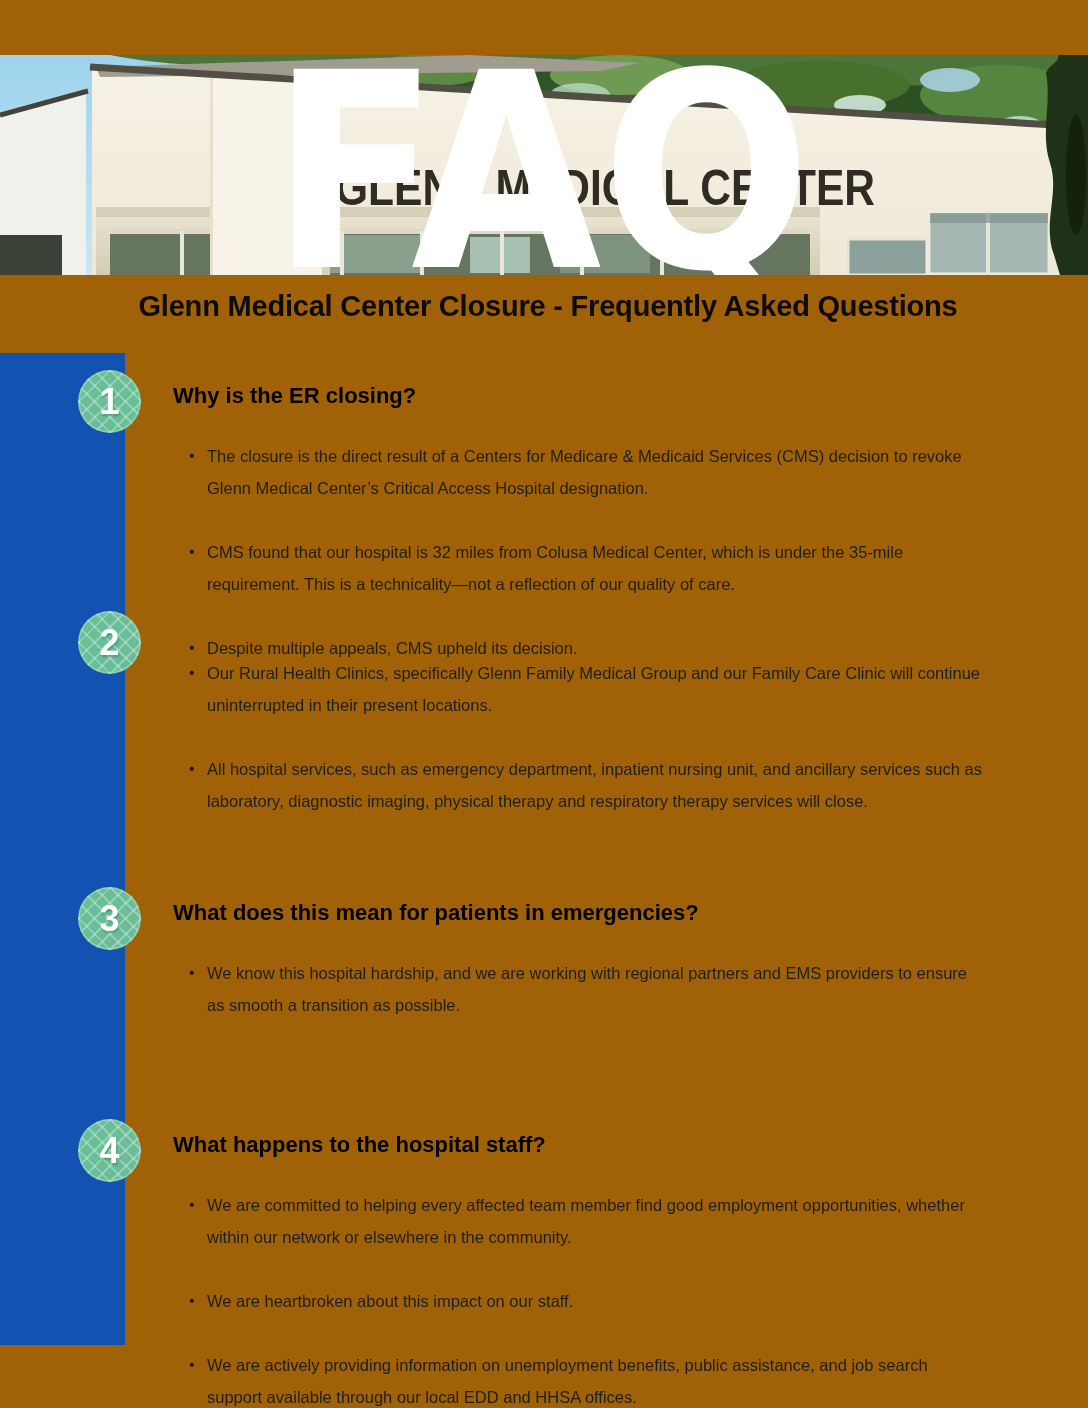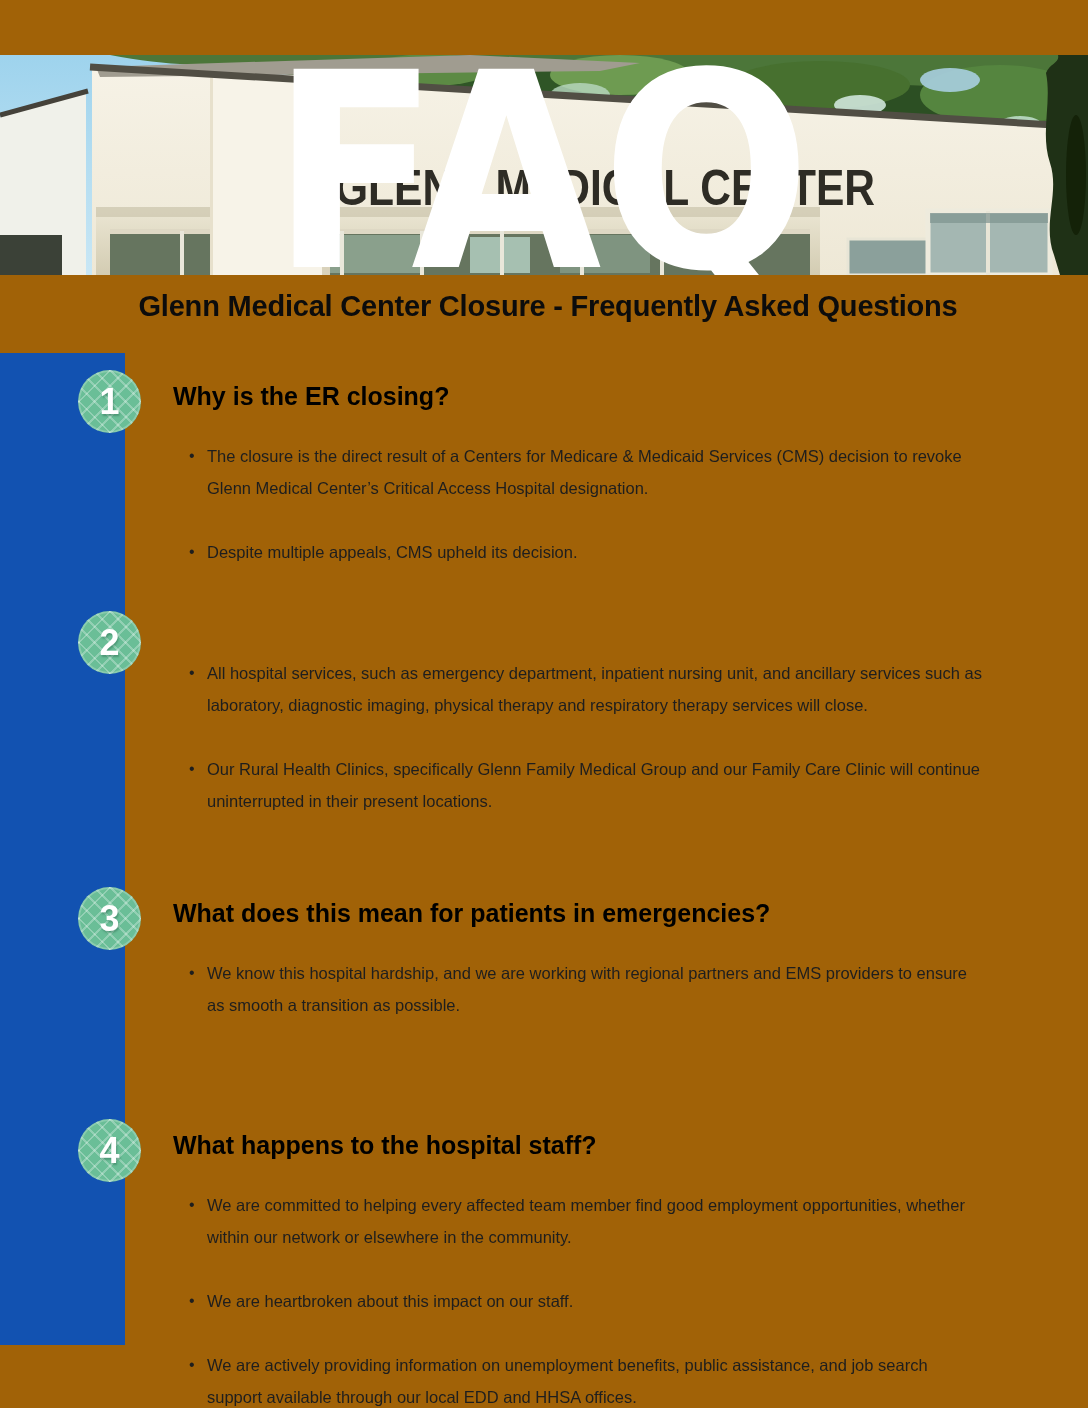--- a/index.html
+++ b/index.html
@@ -13,21 +13,21 @@
   
   .title {
     position:absolute; top:286px; left:0; width:100%; margin:4px;
     text-align:center; font-size:29px; font-weight:700; color:#0c0c0c;
     letter-spacing:-0.2px;
   }
   
   .bar { position:absolute; left:0; top:353px; width:125px; height:992px; background:#1252b1; }
   
   .qa { position:absolute; left:173px; width:845px; }
-  .qa h2 { margin:0; font-size:25px; line-height:24px; font-weight:700; color:#000000; }
+  .qa h2 { margin:0; font-size:22px; line-height:24px; font-weight:700; color:#000000; }
   .qa ul { margin:10px 0 0; padding:0 0 0 34px; list-style:none; }
   .qa li {
     position:relative; width:778px; font-size:16.5px; line-height:32px;
     color:#1e1e1e;
     margin-top:32px;
   }
   .qa li::before {
     content:"\2022"; position:absolute; left:-18px; top:0;
     font-size:16px; line-height:32px; color:#1e1e1e;
   }
@@ -138,31 +138,32 @@
 
   <div class="bar"></div>
 
   <section class="qa s1">
     <div class="badge">
       <span>1</span>
     </div>
     <h2>Why is the ER closing?</h2>
     <ul>
       <li>The closure is the direct result of a Centers for Medicare &amp; Medicaid Services (CMS) decision to revoke Glenn Medical Center’s Critical Access Hospital designation.</li>
+      <li>CMS found that our hospital is 32 miles from Colusa Medical Center, which is under the 35-mile requirement. This is a technicality—not a reflection of our quality of care.</li>
       <li>Despite multiple appeals, CMS upheld its decision.</li>
     </ul>
   </section>
 
   <section class="qa s2">
     <div class="badge">
       <span>2</span>
     </div>
     <ul>
+      <li>Our Rural Health Clinics, specifically Glenn Family Medical Group and our Family Care Clinic will continue uninterrupted in their present locations.</li>
       <li>All hospital services, such as emergency department, inpatient nursing unit, and ancillary services such as laboratory, diagnostic imaging, physical therapy and respiratory therapy services will close.</li>
-      <li>Our Rural Health Clinics, specifically Glenn Family Medical Group and our Family Care Clinic will continue uninterrupted in their present locations.</li>
     </ul>
   </section>
 
   <section class="qa s3">
     <div class="badge">
       <span>3</span>
     </div>
     <h2>What does this mean for patients in emergencies?</h2>
     <ul>
       <li>We know this hospital hardship, and we are working with regional partners and EMS providers to ensure as smooth a transition as possible.</li>

